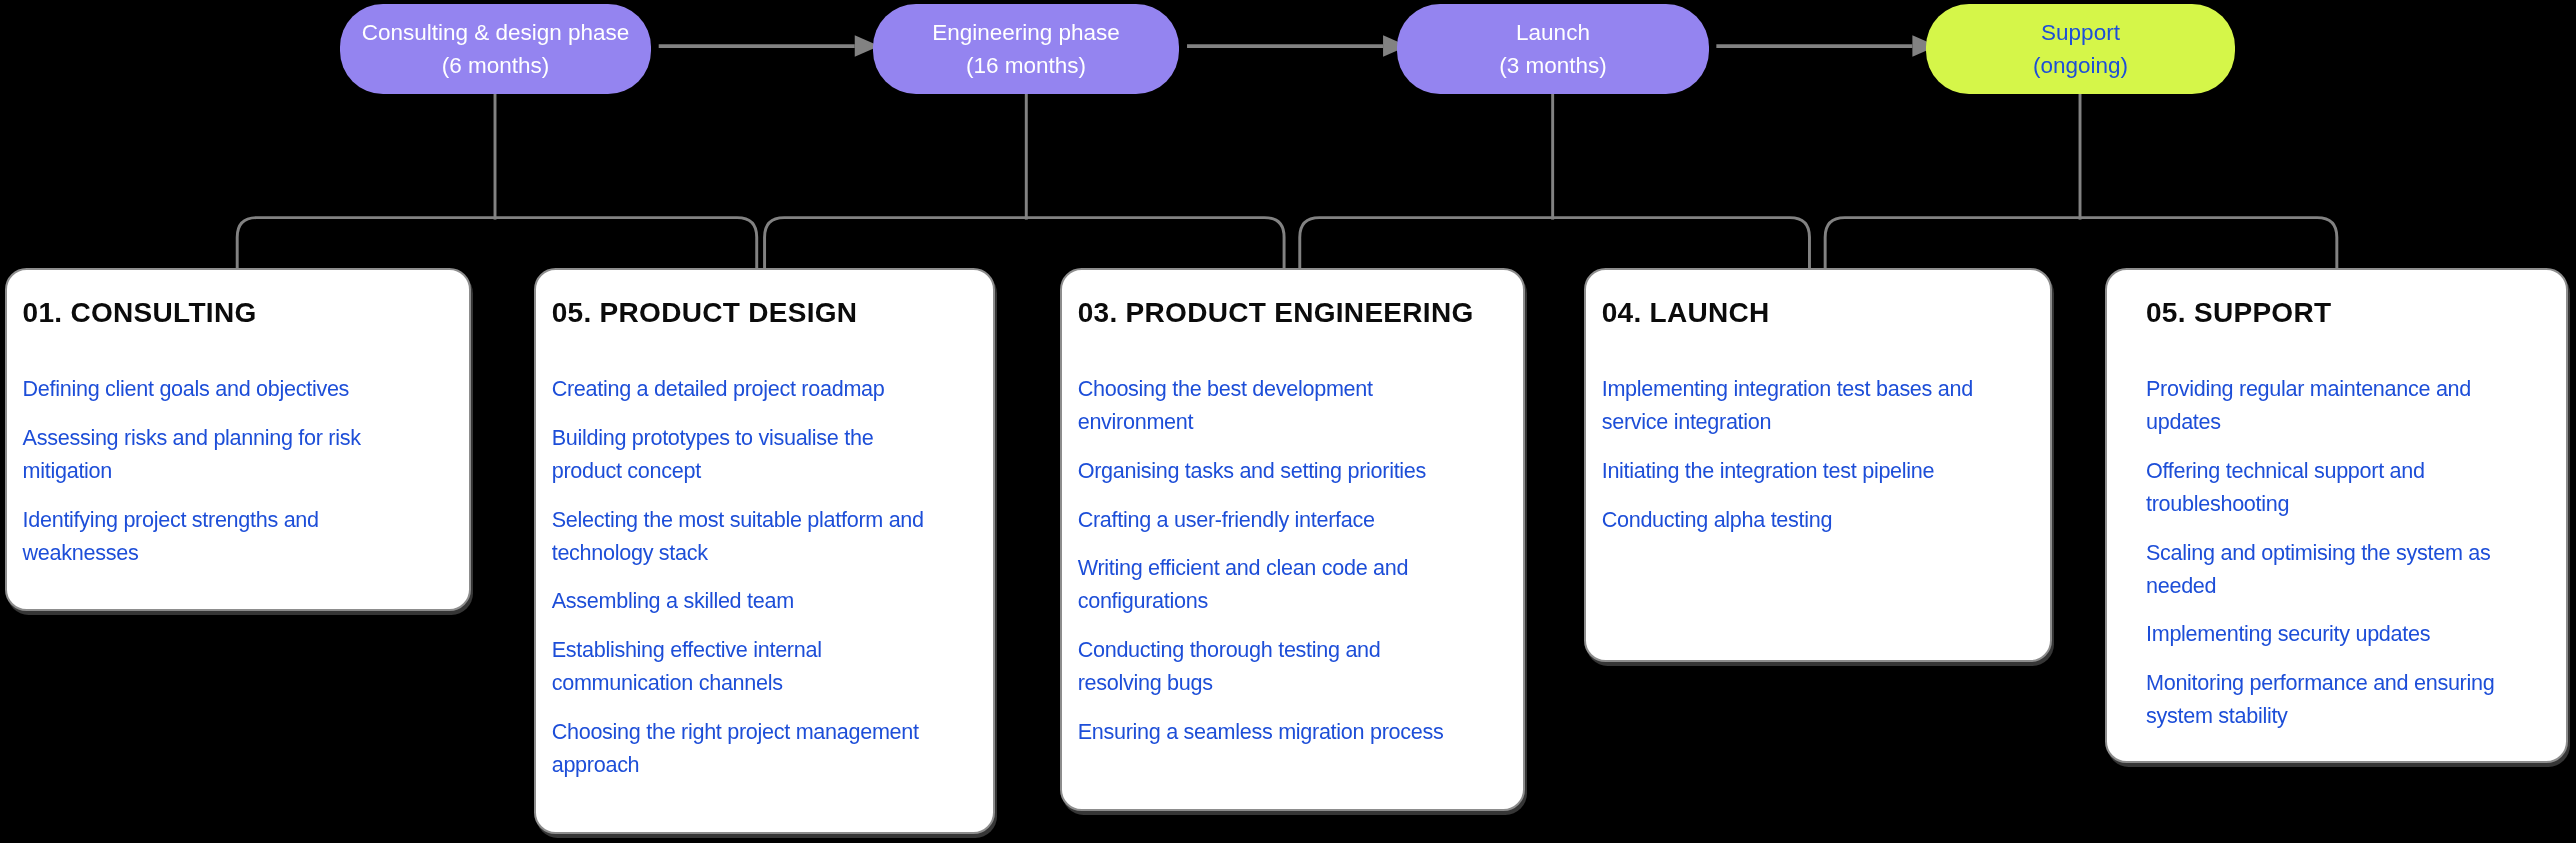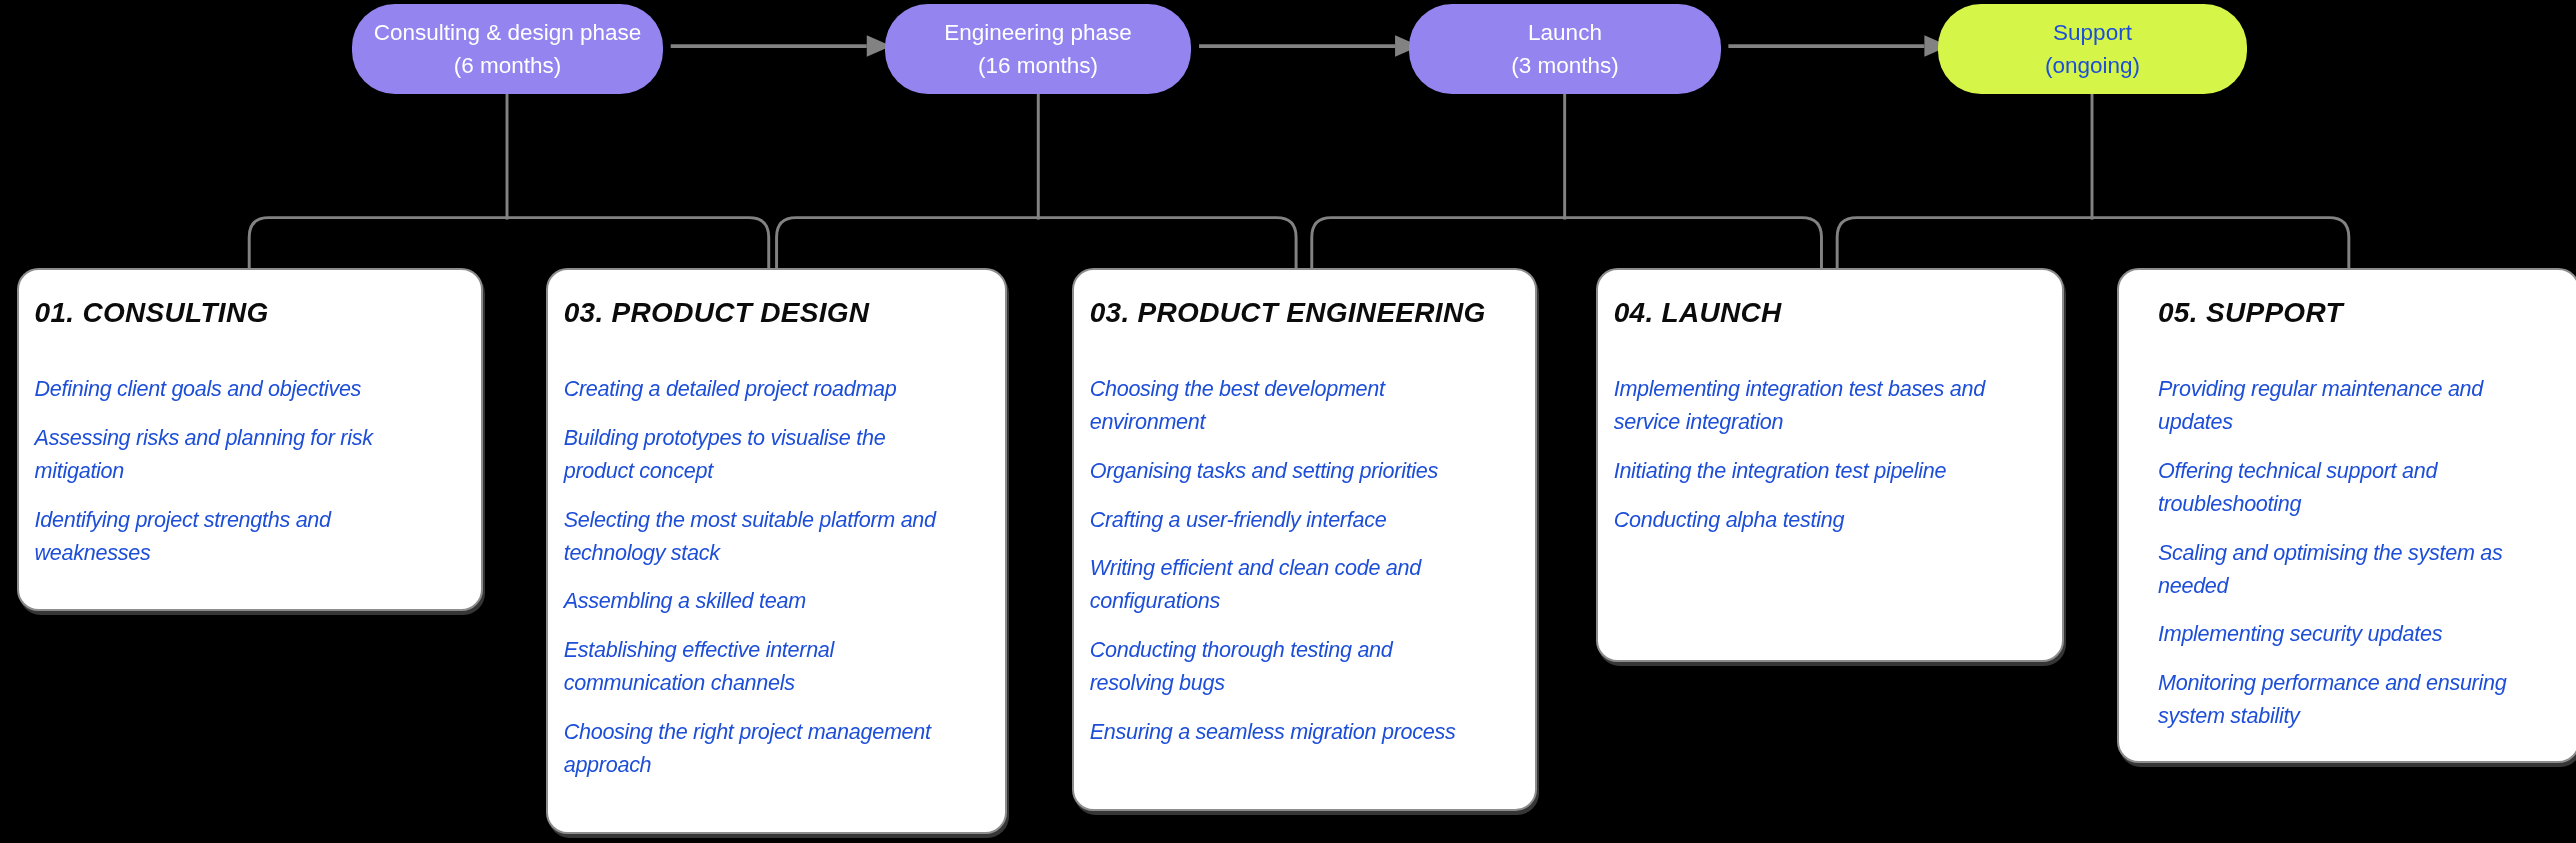--- a/index.html
+++ b/index.html
@@ -1,41 +1,40 @@
 <!DOCTYPE html>
 <html><head>
 <meta charset="utf-8">
 <style>
   html,body{margin:0;padding:0;background:#000;}
   body{
     width:2576px;height:844px;position:relative;overflow:hidden;
     font-family:"Liberation Sans",sans-serif;
     -webkit-font-smoothing:antialiased;
   }
-  .canvas{position:absolute;inset:0;margin-left:12px;}
+  .canvas{position:absolute;inset:0;}
   svg.connectors{position:absolute;left:0;top:0;width:2576px;height:844px;}
   svg.connectors path, svg.connectors line{stroke:#828282;fill:none;}
 
   .pill{
     position:absolute;top:3.9px;height:90px;border-radius:43px;
     display:flex;align-items:center;justify-content:center;
     background:#9484f0;color:#fff;
     font-size:22.5px;font-weight:500;line-height:33px;
     text-align:center;white-space:pre-line;letter-spacing:0;
   }
   .pill.lime{background:#d5f649;color:#1d4ed8;}
 
   .card{
     position:absolute;top:268px;background:#fff;
     border:2.9px solid #8d8d8d;border-radius:21.6px;
     box-shadow:2px 3.9px 0 rgba(120,120,120,0.45);
     box-sizing:border-box;
     padding:27.4px 15.7px 23.5px 15.7px;
     color:#141414;
-    font-style:italic;
   }
   .card h2{
     margin:0 0 43px 0;
     font-size:28px;font-weight:600;letter-spacing:0.3px;color:#0b0b0b;
     white-space:pre-line;
   }
   .card p{
     margin:0 0 15.7px 0;
     font-size:21.6px;font-weight:500;letter-spacing:-0.3px;line-height:33px;
     white-space:pre-line;color:#1d4ed8;
@@ -87,21 +86,21 @@
   <div class="card" style="left:4.9px;width:466px;min-height:343px;">
     <h2>01. CONSULTING</h2>
     <p>Defining client goals and objectives</p>
     <p>Assessing risks and planning for risk
 mitigation</p>
     <p>Identifying project strengths and
 weaknesses</p>
   </div>
 
   <div class="card" style="left:534px;width:461px;min-height:566px;">
-    <h2>03. PRODUCT DESIGN</h2>
+    <h2>05. PRODUCT DESIGN</h2>
     <p>Creating a detailed project roadmap</p>
     <p>Building prototypes to visualise the
 product concept</p>
     <p>Selecting the most suitable platform and
 technology stack</p>
     <p>Assembling a skilled team</p>
     <p>Establishing effective internal
 communication channels</p>
     <p>Choosing the right project management
 approach</p>

